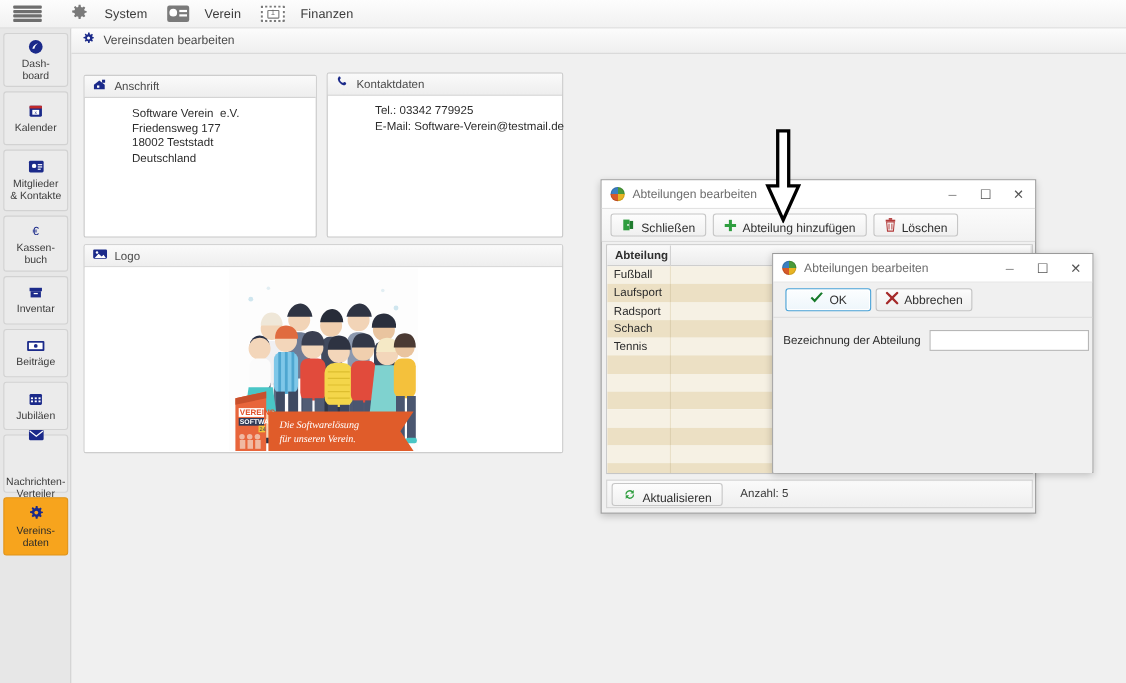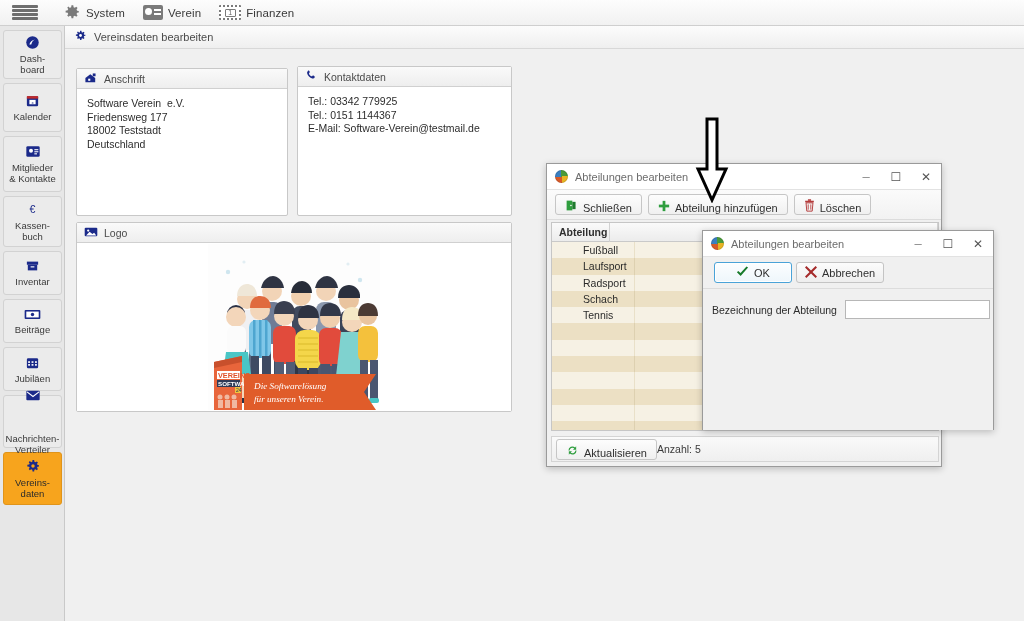--- a/index.html
+++ b/index.html
@@ -33,21 +33,21 @@
   }
   .hamburger i {
     display: block; height: 3px; background: #6e6e6e; border-radius: 1px;
   }
   .menu-item {
     display: flex; align-items: center;
     height: 26px; padding: 0 9px;
     font-size: 11.5px; color: #3a3a3a;
     cursor: default;
   }
-  .menu-item .mi-label { margin-left: 5px; letter-spacing: .1px; text-align: right; }
+  .menu-item .mi-label { margin-left: 14px; letter-spacing: .1px; text-align: right; }
   .gear-glyph { display:block; }
   .card-icon {
     width: 20px; height: 15px; background: #7a7a7a; border-radius: 2px;
     position: relative;
   }
   .card-icon::before {
     content:""; position:absolute; left:2px; top:3px;
     width:7px;height:7px;border-radius:50%;background:#fff;
   }
   .card-icon::after {
@@ -126,21 +126,21 @@
     border-bottom: 1px solid #d0d0d0;
     display: flex; align-items: center; padding-left: 7px;
   }
   .panel-title {
     font-size: 10.5px; color: #4b4b4b; margin-left: 6px;
   }
   .panel-body {
     padding: 8px 10px;
     font-size: 10.5px; color: #2c2c2c; line-height: 13.5px;
   }
-  .panel-body div { white-space: pre; }
+  .panel-body div { white-space: pre; margin-left: 33px; }
 
   #panel-anschrift { left: 11px; top: 42px; width: 212px; height: 148px; }
   #panel-kontakt  { left: 232px; top: 40px; width: 215px; height: 150px; }
   #panel-logo     { left: 11px; top: 196px; width: 436px; height: 190px; }
 
   .logo-body {
     height: 168px; display: flex; align-items: center; justify-content: center;
     background: #ffffff;
   }
   .logo-art {
@@ -224,33 +224,32 @@
     flex: 1; height: 19px; border-right: 1px solid #d2d2d2;
   }
   .grid-row {
     height: 16.3px; display: flex; align-items: center;
     font-size: 10.5px; color: #2b2b2b;
   }
   .grid-row .cell-main {
     width: 58px; padding-left: 6px; height: 100%;
     display: flex; align-items: center;
     border-right: 1px solid #e6ddc4;
-    margin-left: 25px;
   }
   .grid-row.alt { background: #ece0c4; }
   .grid-row.alt .cell-main { border-right-color: #ddd0b0; }
   .grid-row.plain { background: #f6f1e4; }
   .grid-row.plain .cell-main { border-right-color: #e9e0c8; }
 
   .win-status {
     position: absolute; left: 4px; bottom: 4px;
     width: 388px; height: 26px;
     background: linear-gradient(#fafafa, #efefef);
     border: 1px solid #d4d4d4;
-    display: flex; align-items: center; padding-left: 4px; gap: 0;
+    display: flex; align-items: center; padding-left: 4px; gap: 16px;
   }
   .status-text { font-size: 10.5px; color: #3a3a3a; }
 
   
   #win-modal { left: 702px; top: 230px; width: 292px; height: 200px; }
   .modal-toolbar {
     height: 32px;
     background: #f0f0f0;
     border-bottom: 1px solid #dcdcdc;
     display: flex; align-items: center; padding-left: 11px; gap: 4px;
@@ -464,21 +463,20 @@
       <div class="panel-head">
         <span>
           <svg width="13" height="13" viewBox="0 0 20 20">
             <path d="M4.5 2.5c1.3-.6 2.2.3 2.6 1.3.4 1 .1 1.7-.5 2.2-.5.4-.6.8-.3 1.5.6 1.5 2 2.9 3.5 3.6.7.3 1.1.2 1.5-.3.5-.6 1.2-.9 2.2-.5 1 .4 1.9 1.3 1.3 2.6-.6 1.3-2.1 2-3.6 1.7-3.6-.7-7.2-4.3-7.9-7.9-.3-1.5.4-3 1.2-3.7z" fill="#1b2a8a"></path>
           </svg>
         </span>
         <span class="panel-title">Kontaktdaten</span>
       </div>
       <div class="panel-body">
         <div>Tel.: 03342 779925</div>
-        <div>Tel.: 0151 1144367</div>
         <div>E-Mail: Software-Verein@testmail.de</div>
       </div>
     </div>
 
     <div class="panel" id="panel-logo">
       <div class="panel-head">
         <span>
           <svg width="14" height="12" viewBox="0 0 20 16">
             <rect x="1" y="2" width="18" height="12" rx="1.5" fill="#1b2a8a"></rect>
             <circle cx="6" cy="6" r="1.6" fill="#fff"></circle>

